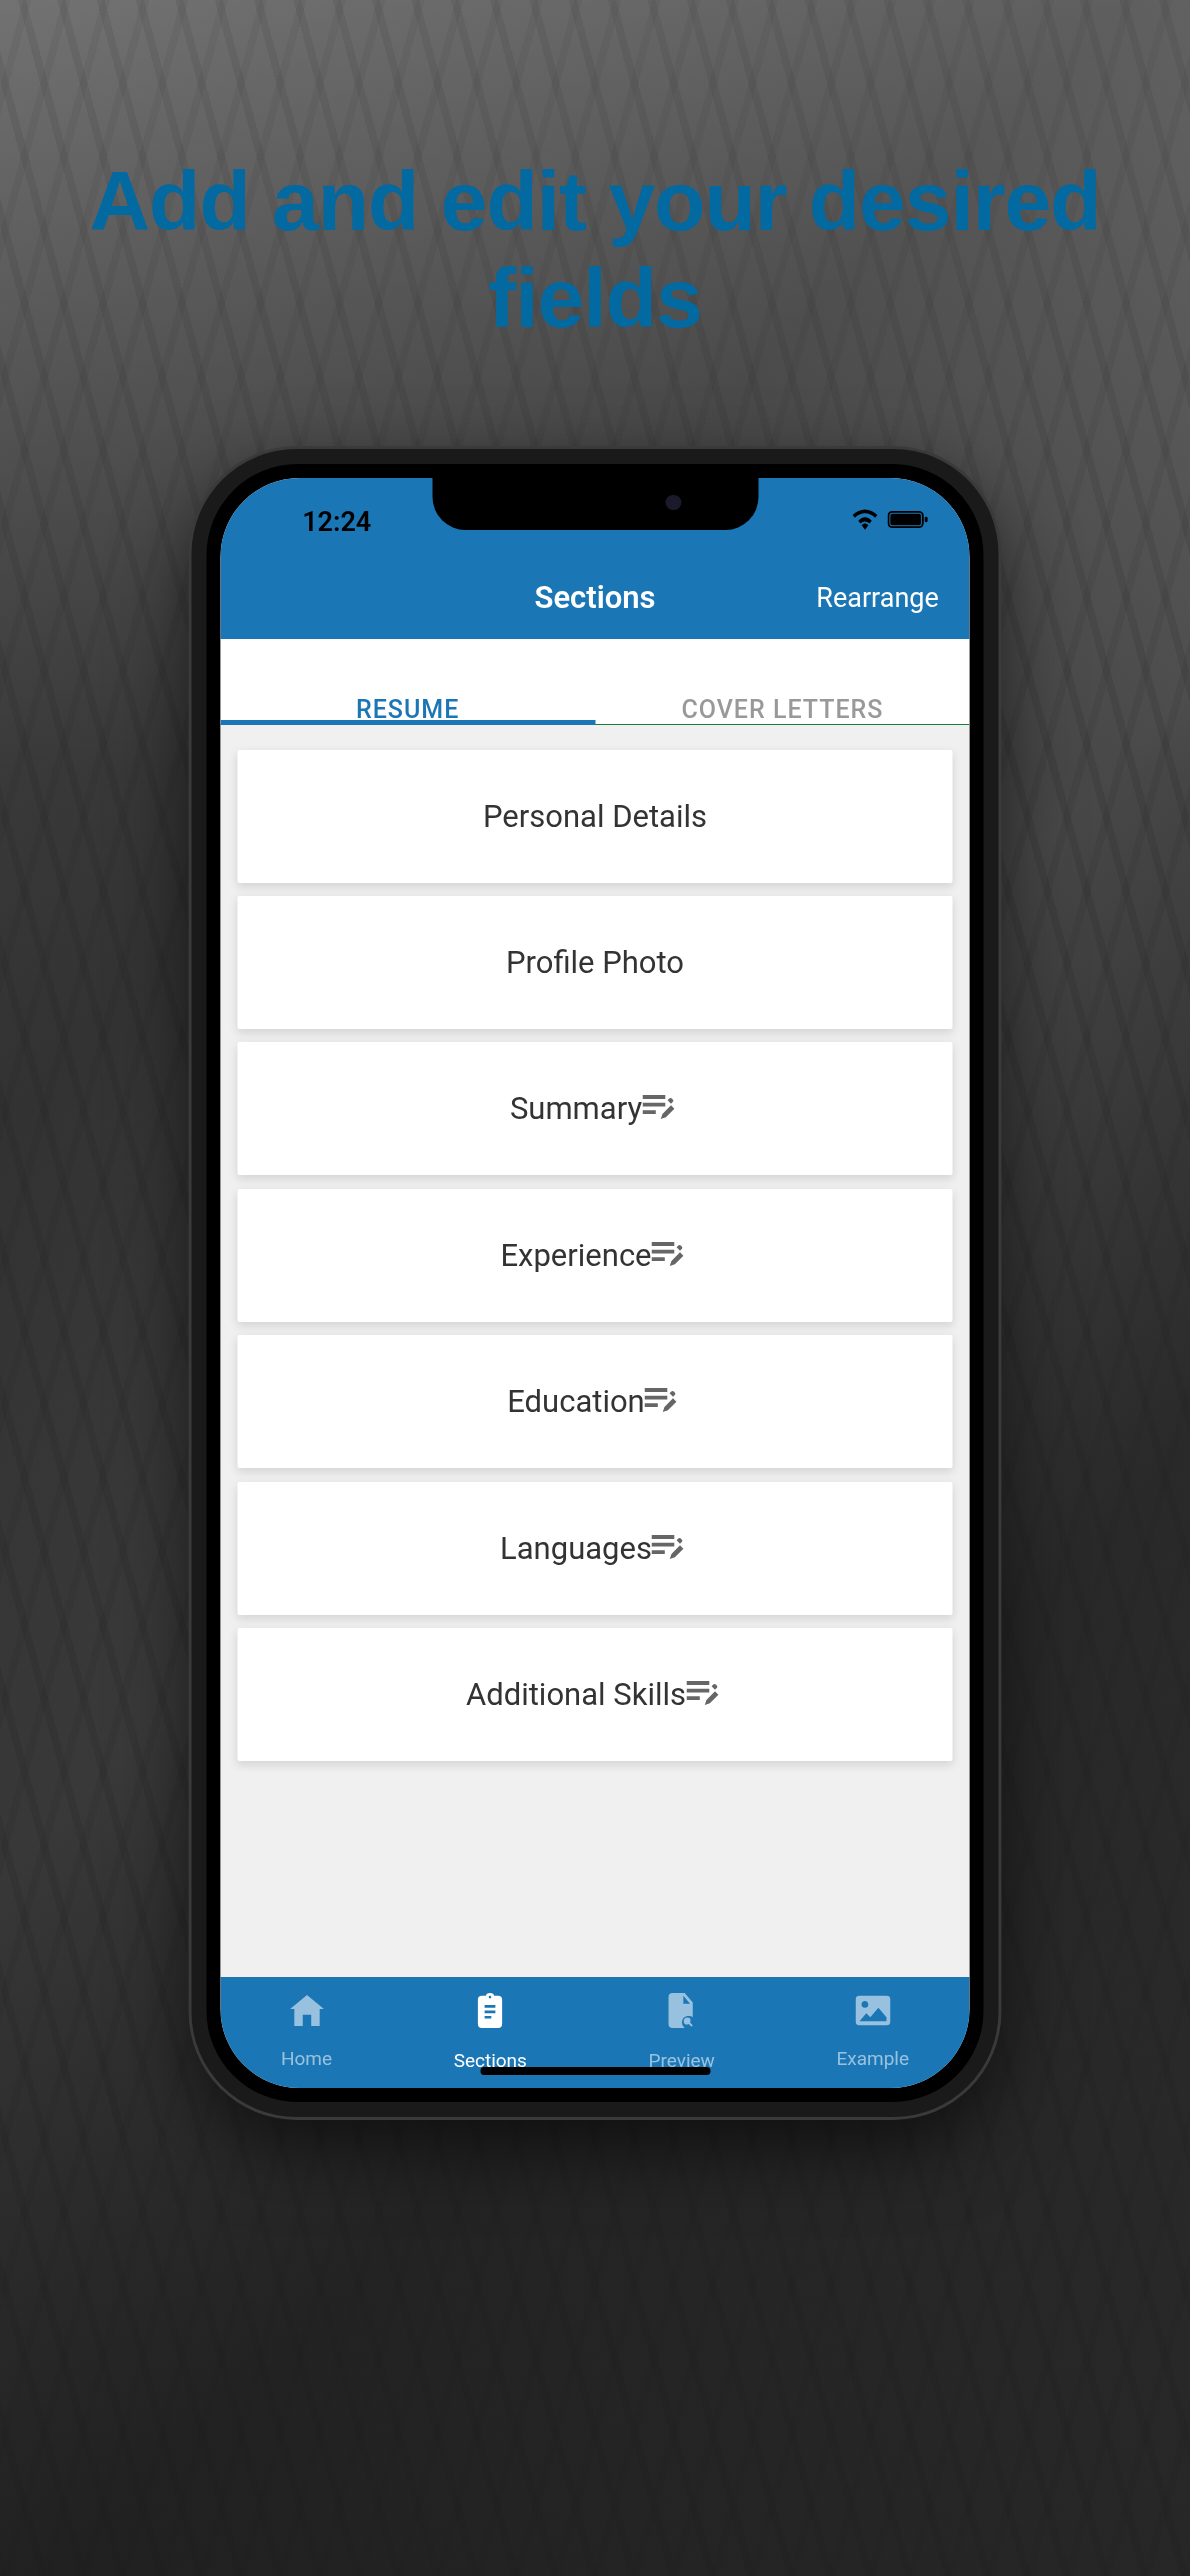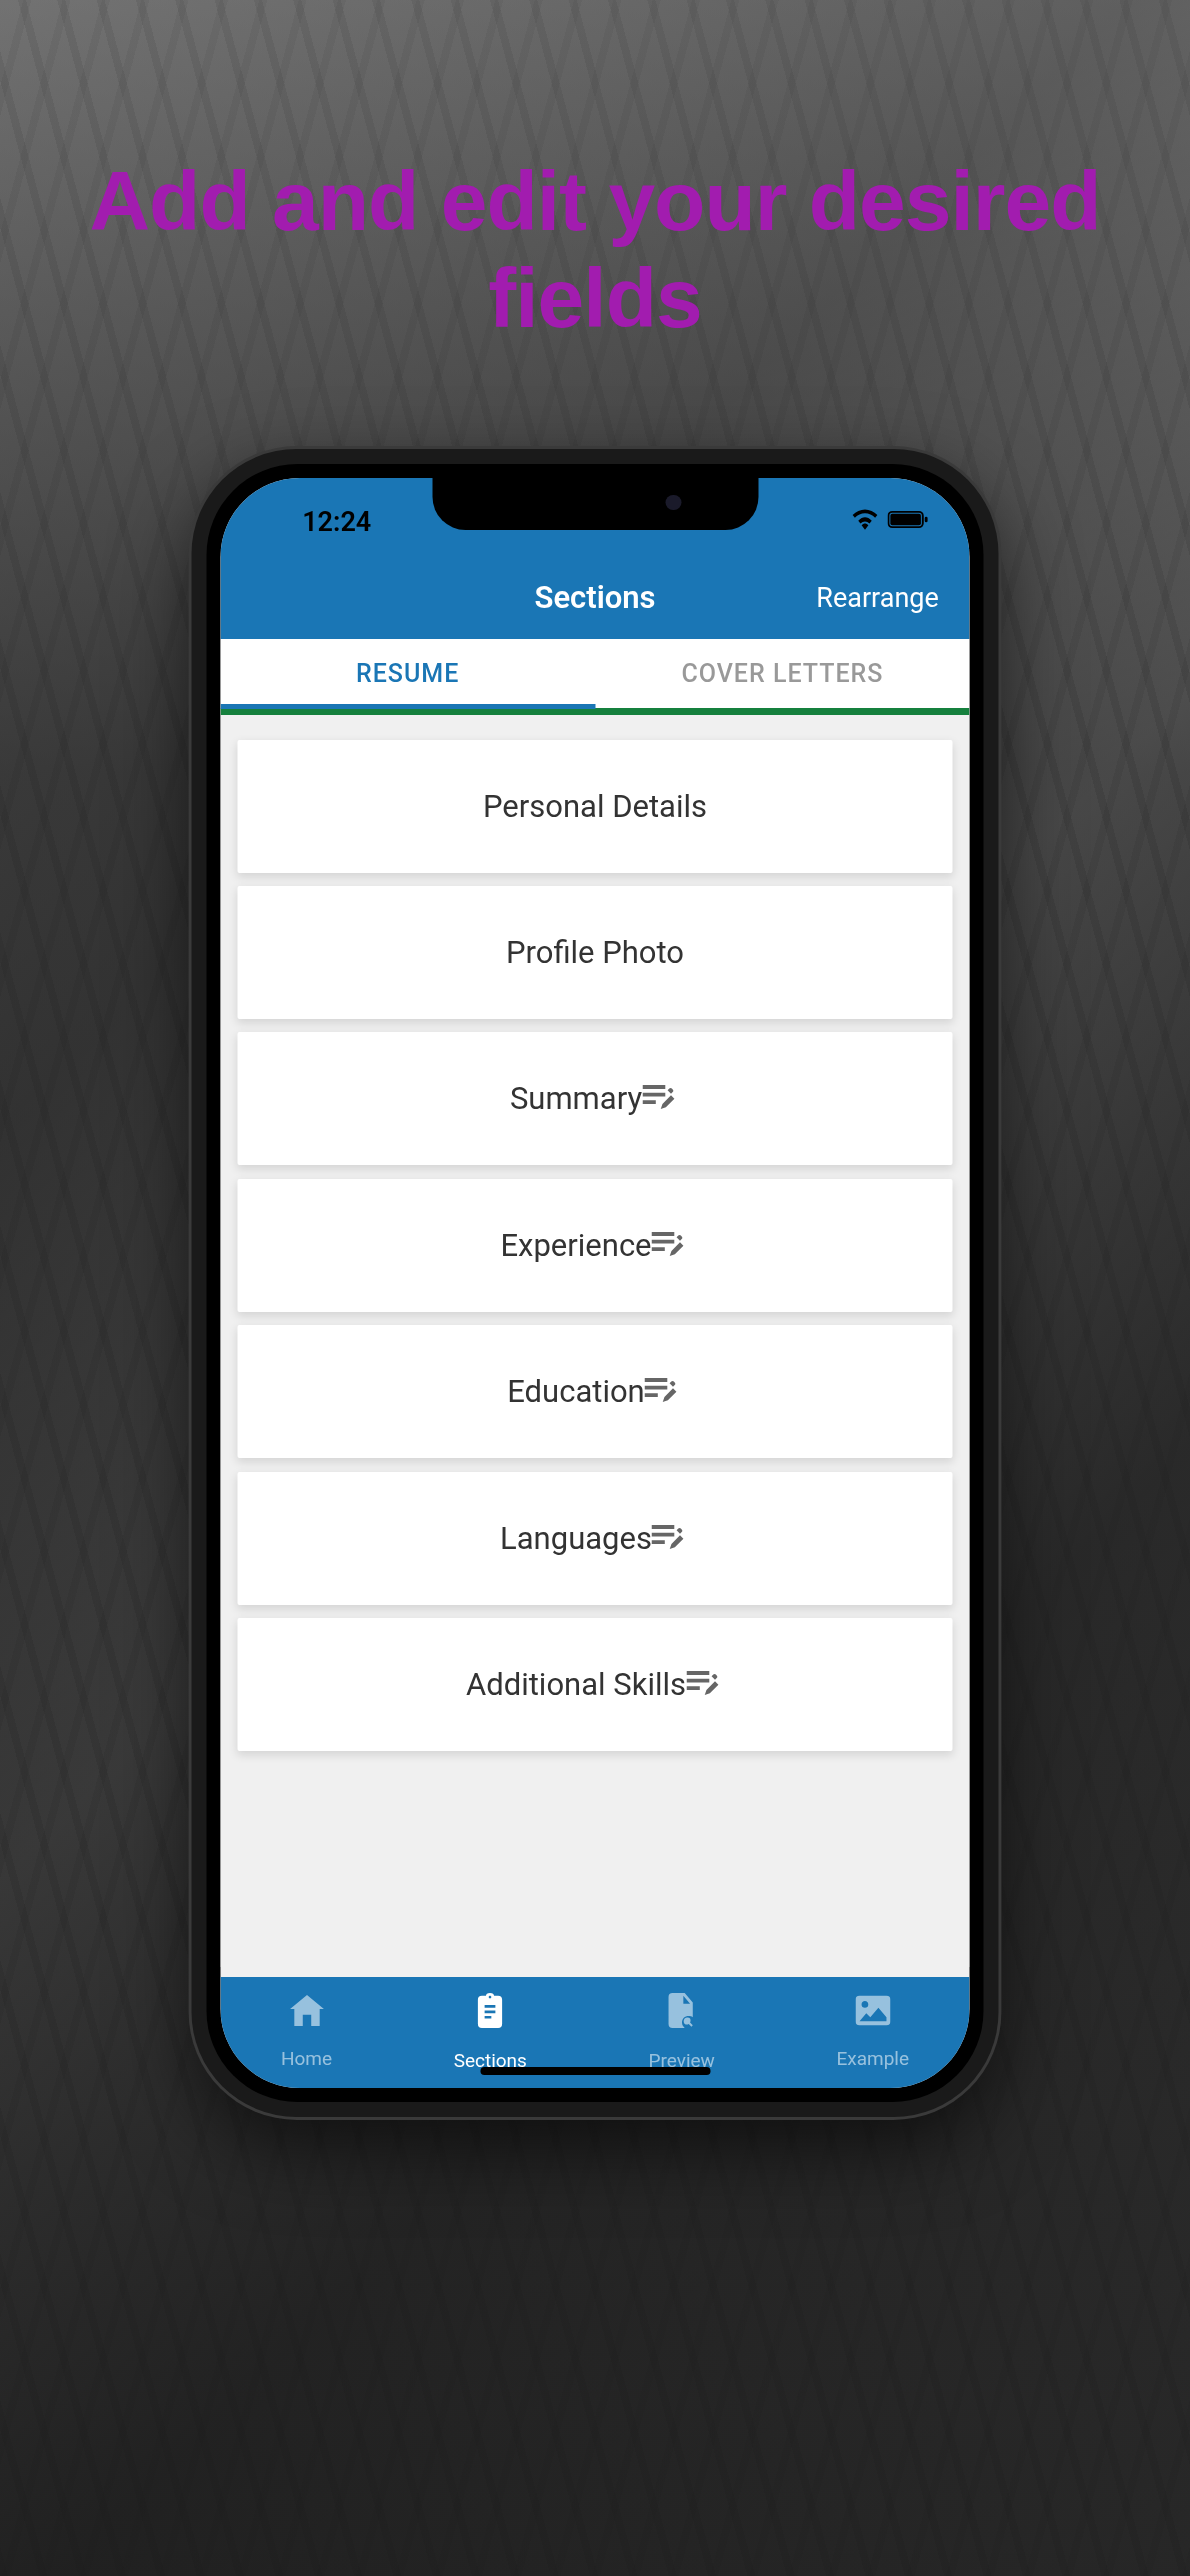--- a/index.html
+++ b/index.html
@@ -17,21 +17,21 @@
   background:
     linear-gradient(to bottom, rgba(150,150,150,0.4) 0%, rgba(50,50,50,0.6) 30%, rgba(30,30,30,0.8) 100%),
     repeating-linear-gradient(75deg, rgba(0,0,0,0.15) 0px, rgba(0,0,0,0.15) 7.7px, transparent 7.7px, transparent 38px),
     repeating-linear-gradient(-75deg, rgba(0,0,0,0.1) 0px, rgba(0,0,0,0.1) 7.7px, transparent 7.7px, transparent 38px);
 }
 .promo-title {
   position: absolute;
   top: 153px;
   left: 0; right: 0;
   text-align: center;
-  color: #a21caf;
+  color: #0369a1;
   font-size: 84px;
   font-weight: 800;
   font-family: "Arial Narrow", Arial, sans-serif;
   font-stretch: condensed;
   letter-spacing: -1px;
 }
 .phone {
   position: absolute;
   top: 449px;
   left: 50%;
@@ -116,22 +116,23 @@
 .header-action {
   position: absolute;
   right: 31px;
   color: #ffffff;
   font-size: 27px;
   font-weight: 400;
 }
 .tabs {
   display: flex;
   background: #fff;
-  height: 76px;
-  border-bottom: 7px solid #15803d;
+  height: 86px;
+  border-bottom: 1px solid #15803d;
+  align-items: flex-end;
 }
 .tab {
   flex: 1;
   display: flex;
   align-items: center;
   justify-content: center;
   font-size: 25px;
   font-weight: 500;
   letter-spacing: 1px;
   color: #999;

